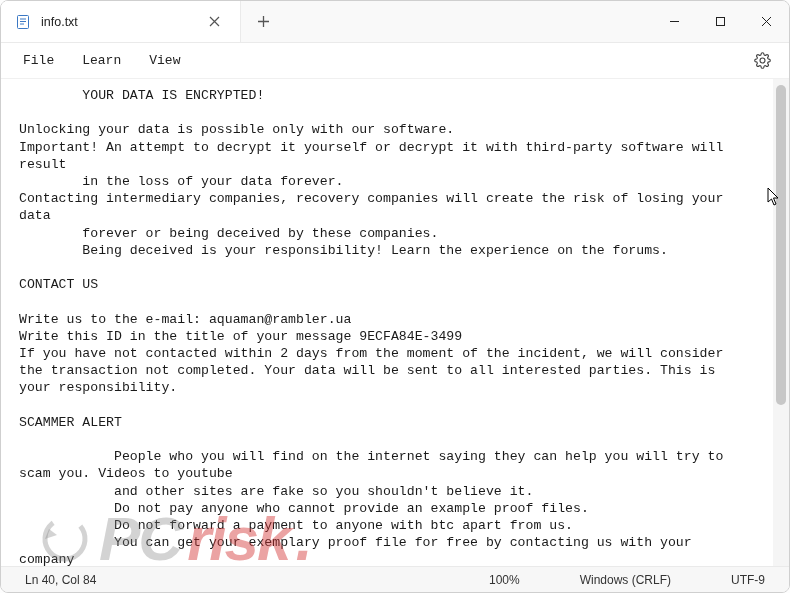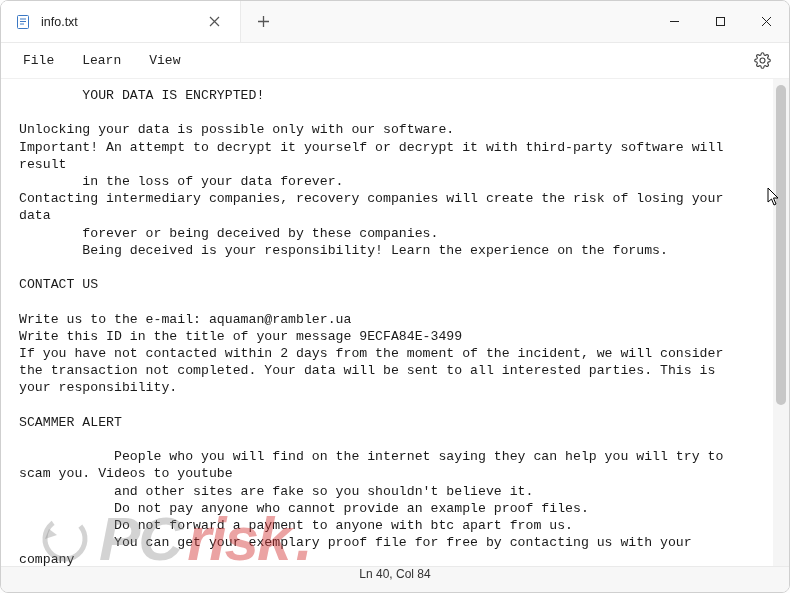--- a/index.html
+++ b/index.html
@@ -137,21 +137,20 @@
   .statusbar {
     height: 26px;
     display: flex;
     align-items: center;
     font-size: 12px;
     color: #333;
     border-top: 1px solid #eaeaea;
     padding: 0 14px;
     gap: 40px;
     background: #f7f7f7;
-    flex-direction: column;
   }
   .statusbar .flex { flex: 1; }
   .statusbar .cell { padding: 0 10px; }
   
   .watermark {
     position: absolute;
     left: 40px;
     bottom: 18px;
     font-family: Arial, sans-serif;
     font-size: 62px;

